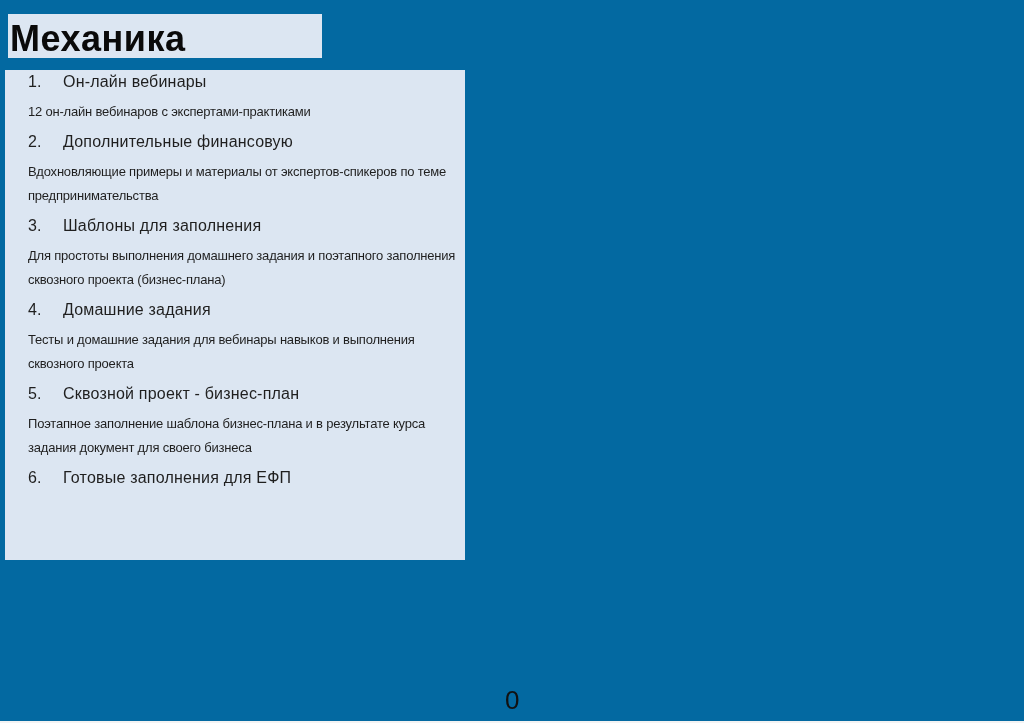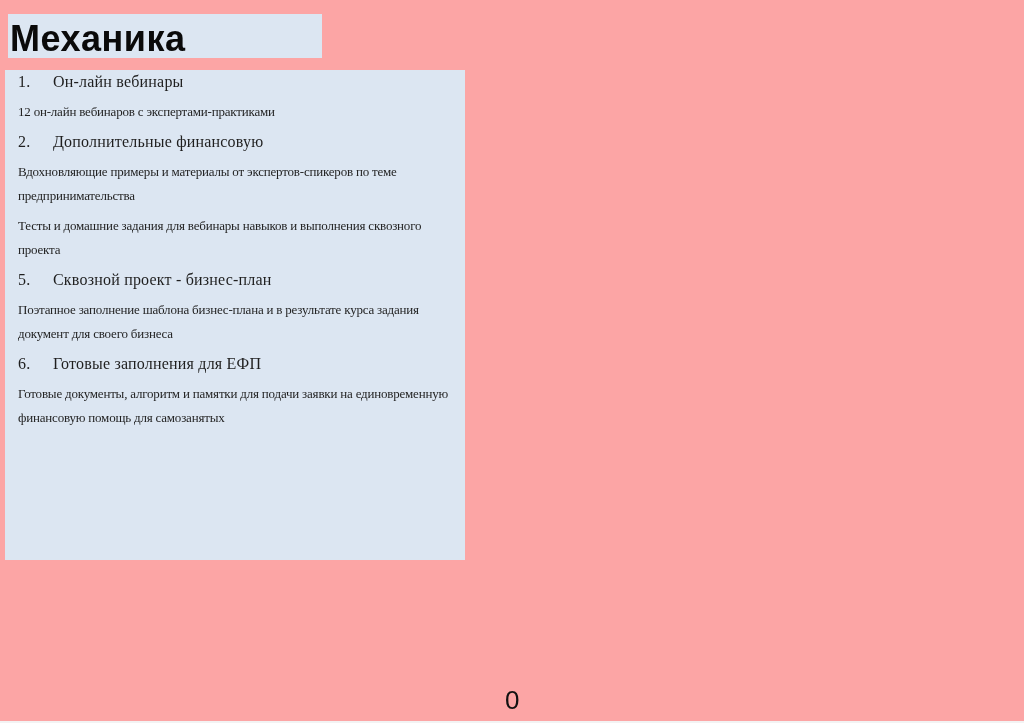--- a/index.html
+++ b/index.html
@@ -5,21 +5,21 @@
   html, body {
     margin: 0;
     padding: 0;
     background: #ffffff;
     font-family: "Liberation Sans", sans-serif;
   }
   .page {
     position: relative;
     width: 1024px;
     height: 723px;
-    background: #fca5a5;
+    background: #0369a1;
     overflow: hidden;
     border-bottom: 2px solid #f3f3f3;
     box-sizing: border-box;
   }
   .title-bg {
     position: absolute;
     left: 8px;
     top: 14px;
     width: 314px;
     height: 44px;
@@ -41,21 +41,21 @@
     position: absolute;
     left: 5px;
     top: 70px;
     width: 460px;
     height: 490px;
     background: var(--hl, #dce6f2);
     box-sizing: border-box;
     padding: 0 9px;
     color: #1f1f1f;
   }
-  .item { margin: 0 0 5px 4px; font-family: Liberation Serif, serif; }
+  .item { margin: 0 0 5px 14px; }
   .item-heading {
     font-size: 16px;
     line-height: 24px;
     letter-spacing: 0.2px;
     margin: 0 0 6px 0;
     white-space: nowrap;
   }
   .item-number {
     display: inline-block;
     width: 35px;
@@ -91,36 +91,44 @@
       <div class="item-desc">12 он-лайн вебинаров с экспертами-практиками</div>
     </div>
 
     <div class="item">
       <div class="item-heading">
         <span class="item-number">2.</span><span>Дополнительные финансовую</span>
       </div>
       <div class="item-desc">Вдохновляющие примеры и материалы от экспертов-спикеров по теме предпринимательства</div>
     </div>
 
+    <div class="item">
+      <div class="item-heading">
+        <span class="item-number">3.</span><span>Шаблоны для заполнения</span>
+      </div>
+      <div class="item-desc">Для простоты выполнения домашнего задания и поэтапного заполнения сквозного проекта (бизнес-плана)</div>
+    </div>
 
     <div class="item">
+      <div class="item-heading">
+        <span class="item-number">4.</span><span>Домашние задания</span>
+      </div>
       <div class="item-desc">Тесты и домашние задания для вебинары навыков и выполнения сквозного проекта</div>
     </div>
 
     <div class="item">
       <div class="item-heading">
         <span class="item-number">5.</span><span>Сквозной проект - бизнес-план</span>
       </div>
       <div class="item-desc">Поэтапное заполнение шаблона бизнес-плана и в результате курса задания документ для своего бизнеса</div>
     </div>
 
     <div class="item">
       <div class="item-heading">
         <span class="item-number">6.</span><span>Готовые заполнения для ЕФП</span>
       </div>
-      <div class="item-desc">Готовые документы, алгоритм и памятки для подачи заявки на единовременную финансовую помощь для самозанятых</div>
     </div>
 
   </div>
 
   <div class="page-number">0</div>
 
 </div>
 
 </body></html>

